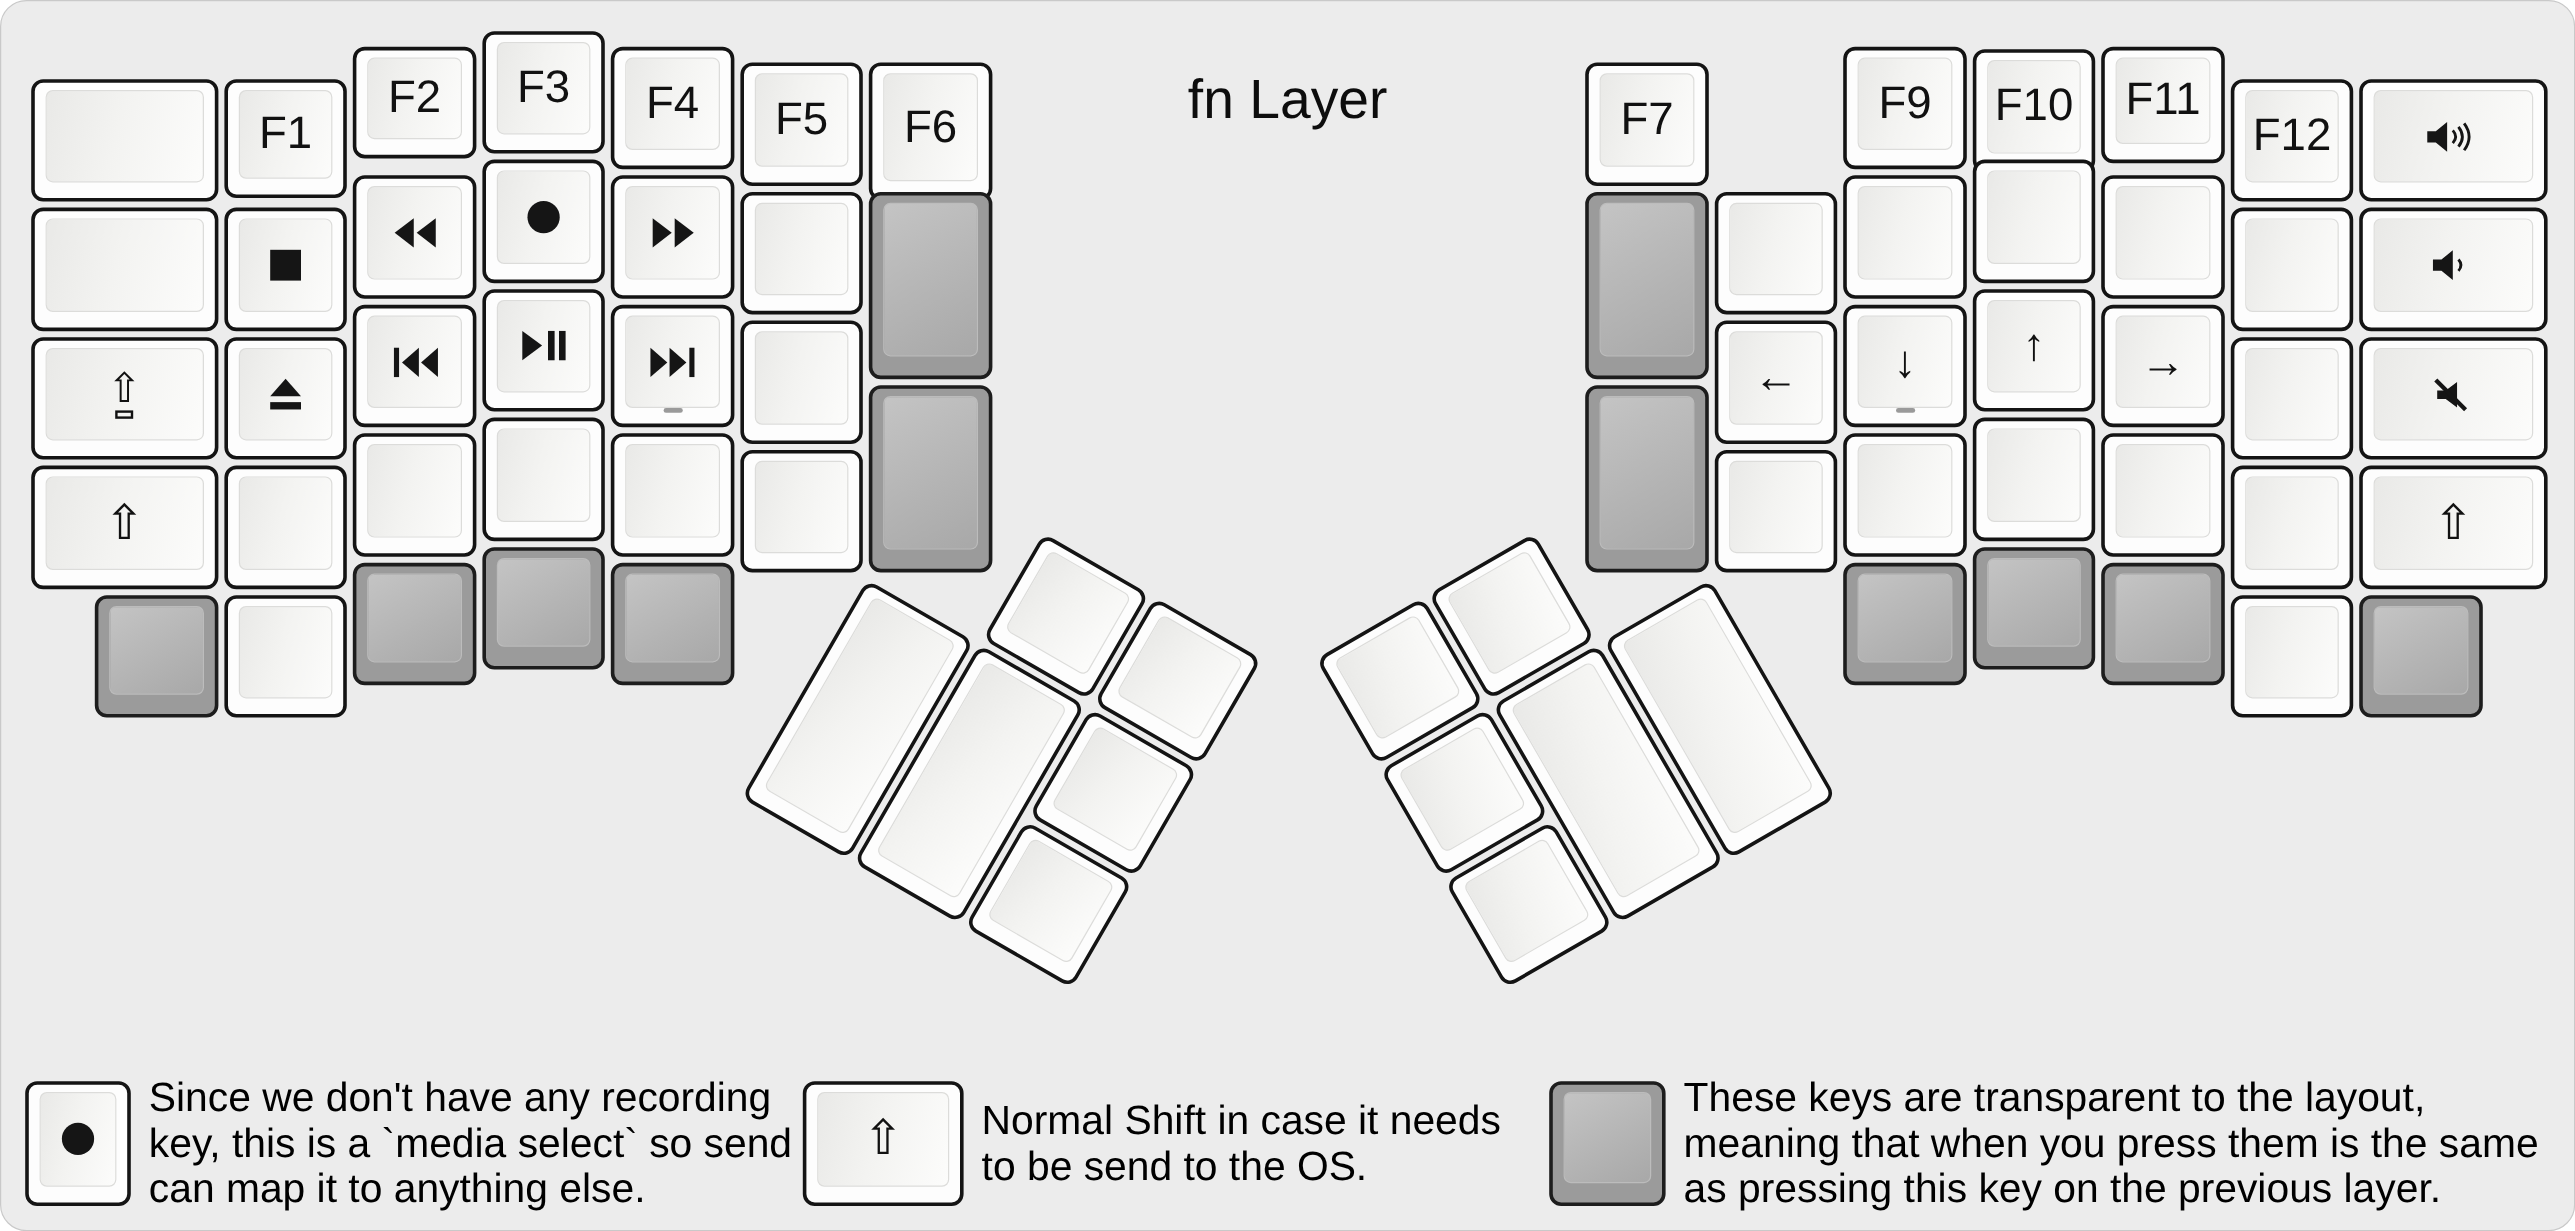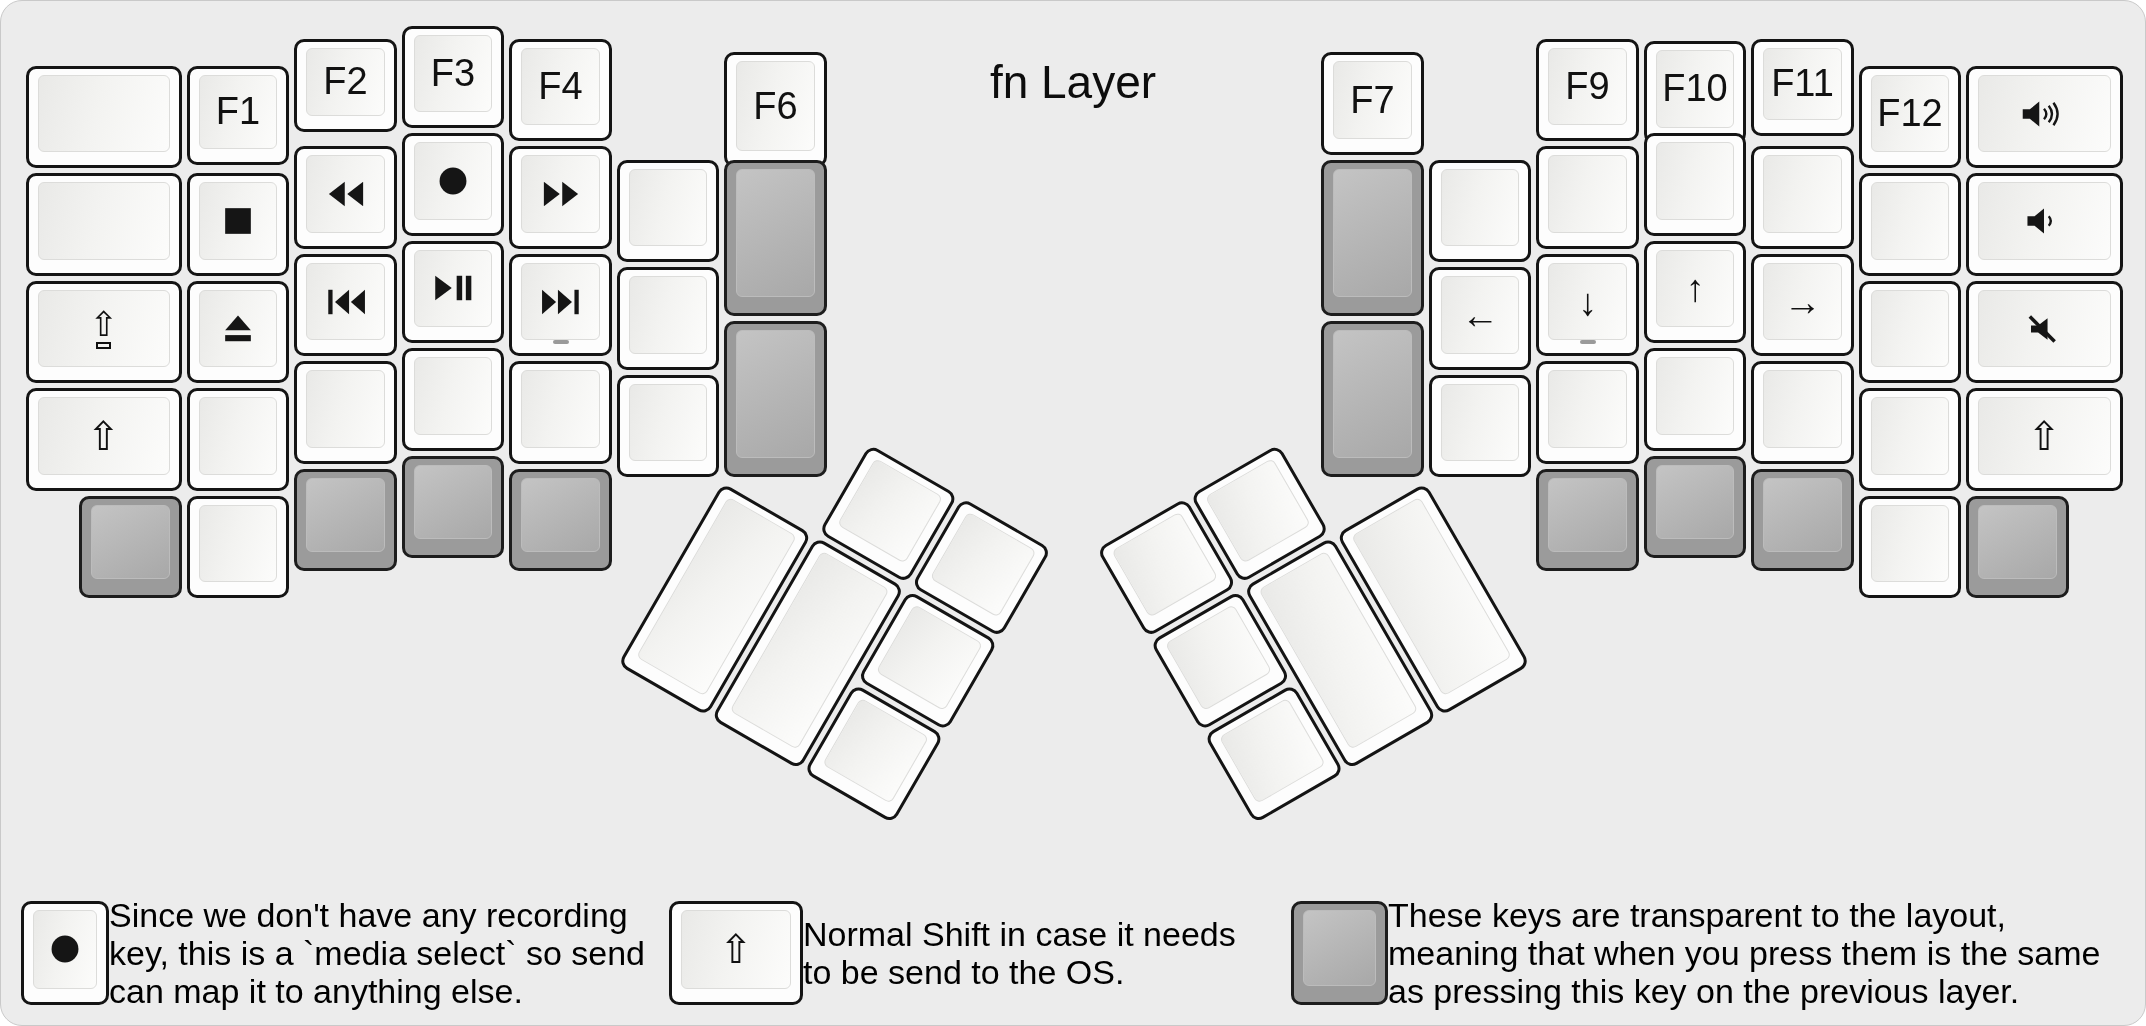--- a/index.html
+++ b/index.html
@@ -26,21 +26,21 @@
   .capsbox{width:15px;height:7px;border:2.5px solid #111;margin-top:2px;box-sizing:border-box;}
   .capswrap{display:flex;flex-direction:column;align-items:center;}
   .capswrap .key-label{font-size:34px;line-height:32px;}
   .icon-svg{display:block;}
   #page-title{position:absolute;top:54px;left:0;width:100%;text-align:center;
               font-size:46px;color:#0d0d0d;}
   #legend-row{position:absolute;left:0;top:898px;width:100%;height:107px;}
   .legend-item{position:absolute;top:0;height:107px;display:flex;align-items:center;}
   .legend-keyslot{position:relative;flex:none;}
   .legend-keyslot .key{position:relative;}
-  .legend-text{font-size:34px;line-height:38px;color:#000;}
+  .legend-text{margin-left:15px;font-size:34px;line-height:38px;color:#000;}
 </style>
 </head>
 <body>
 
 <div id="canvas">
   <div id="page-title">fn Layer</div>
   <div id="board">
       <div class="kbgroup">
         <div class="key white" style="width: 156.25px; height: 102.5px; left: 24.5px; top: 64.8125px;">
           <div class="key-top"></div>
@@ -151,20 +151,25 @@
             <svg class="icon-svg" width="44" height="30" viewBox="0 0 36 24">
               <path d="M2.5 2 L14 12 L2.5 22 Z" fill="#151515"></path>
               <path d="M15.5 2 L27 12 L15.5 22 Z" fill="#151515"></path>
               <rect x="29" y="2" width="3.5" height="20" fill="#151515"></rect>
             </svg>
           </div>
           <div class="homing"></div>
         </div>
         <div class="key white" style="width: 102.5px; height: 102.5px; left: 508.25px; top: 360.438px;">
           <div class="key-top"></div>
+        </div>
+        <div class="key white" style="width: 102.5px; height: 102.5px; left: 615.75px; top: 51.375px;">
+          <div class="key-top">
+            <span class="key-label flabel">F5</span>
+          </div>
         </div>
         <div class="key white" style="width: 102.5px; height: 102.5px; left: 615.75px; top: 158.875px;">
           <div class="key-top"></div>
         </div>
         <div class="key white" style="width: 102.5px; height: 102.5px; left: 615.75px; top: 266.375px;">
           <div class="key-top"></div>
         </div>
         <div class="key white" style="width: 102.5px; height: 102.5px; left: 615.75px; top: 373.875px;">
           <div class="key-top"></div>
         </div>

